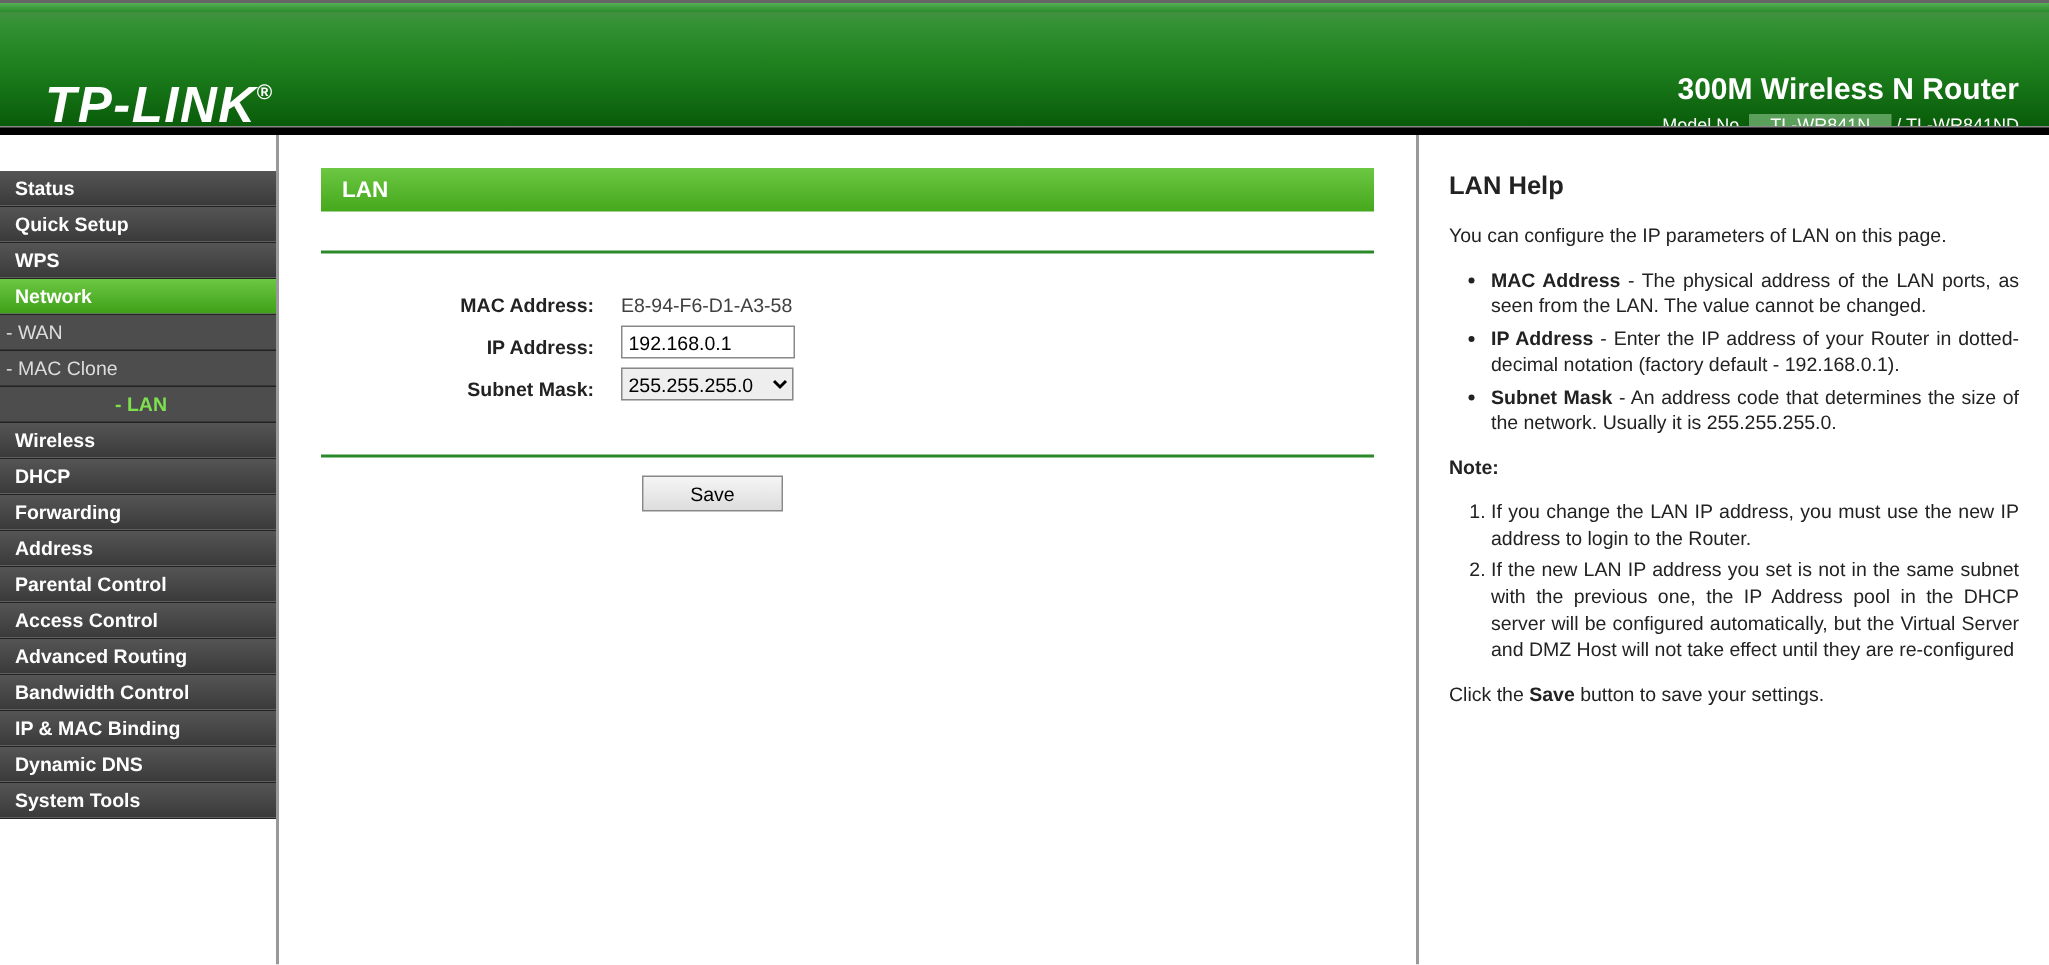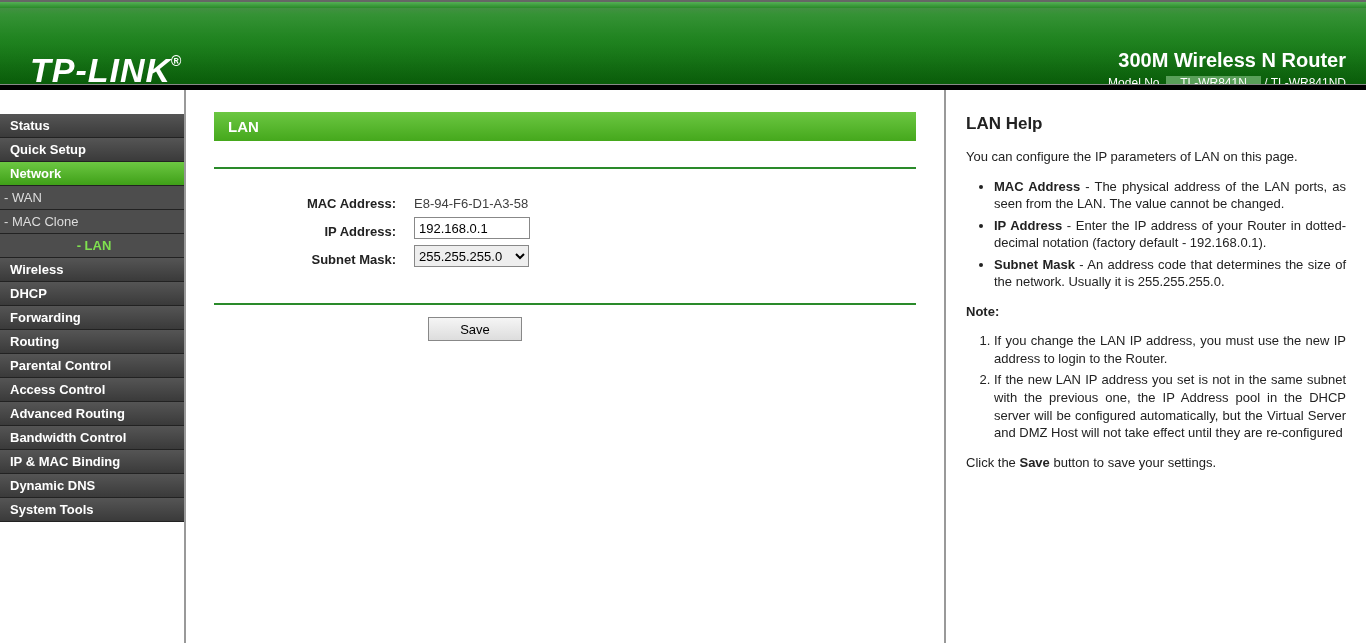--- a/index.html
+++ b/index.html
@@ -63,28 +63,29 @@
     </div>
   </div>
   <div class="hdr-bottomline"></div>
 </div>
 
 <div class="wrap">
 
   <div class="sidebar">
     <a>Status</a>
     <a>Quick Setup</a>
+    <a>WPS</a>
     <a class="active">Network</a>
     <a class="sub">- WAN</a>
     <a class="sub">- MAC Clone</a>
     <a class="sub active">- LAN</a>
     <a>Wireless</a>
     <a>DHCP</a>
     <a>Forwarding</a>
-    <a>Routing</a>
+    <a>Address</a>
     <a>Parental Control</a>
     <a>Access Control</a>
     <a>Advanced Routing</a>
     <a>Bandwidth Control</a>
     <a>IP &amp; MAC Binding</a>
     <a>Dynamic DNS</a>
     <a>System Tools</a>
   </div>
 
   <div class="main">

